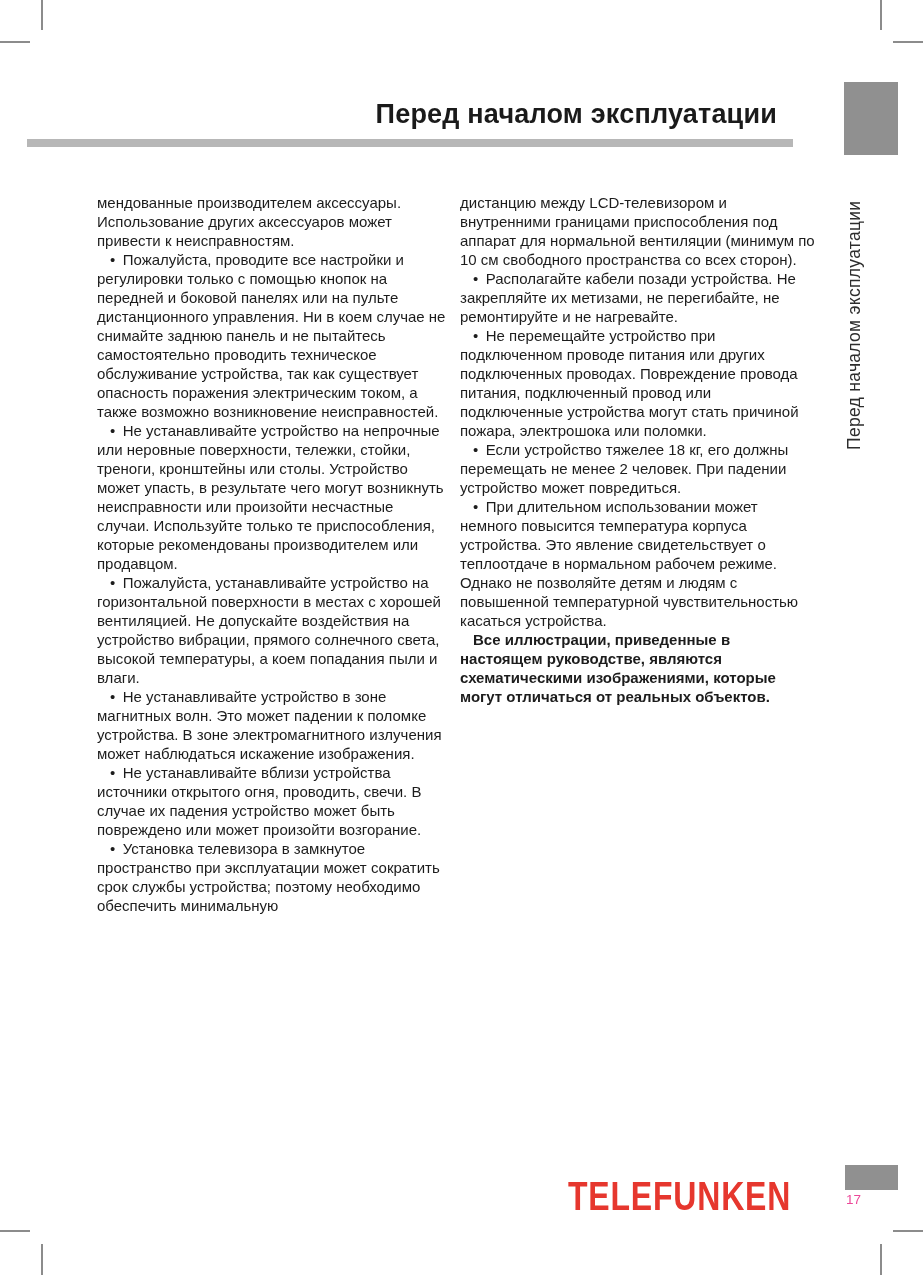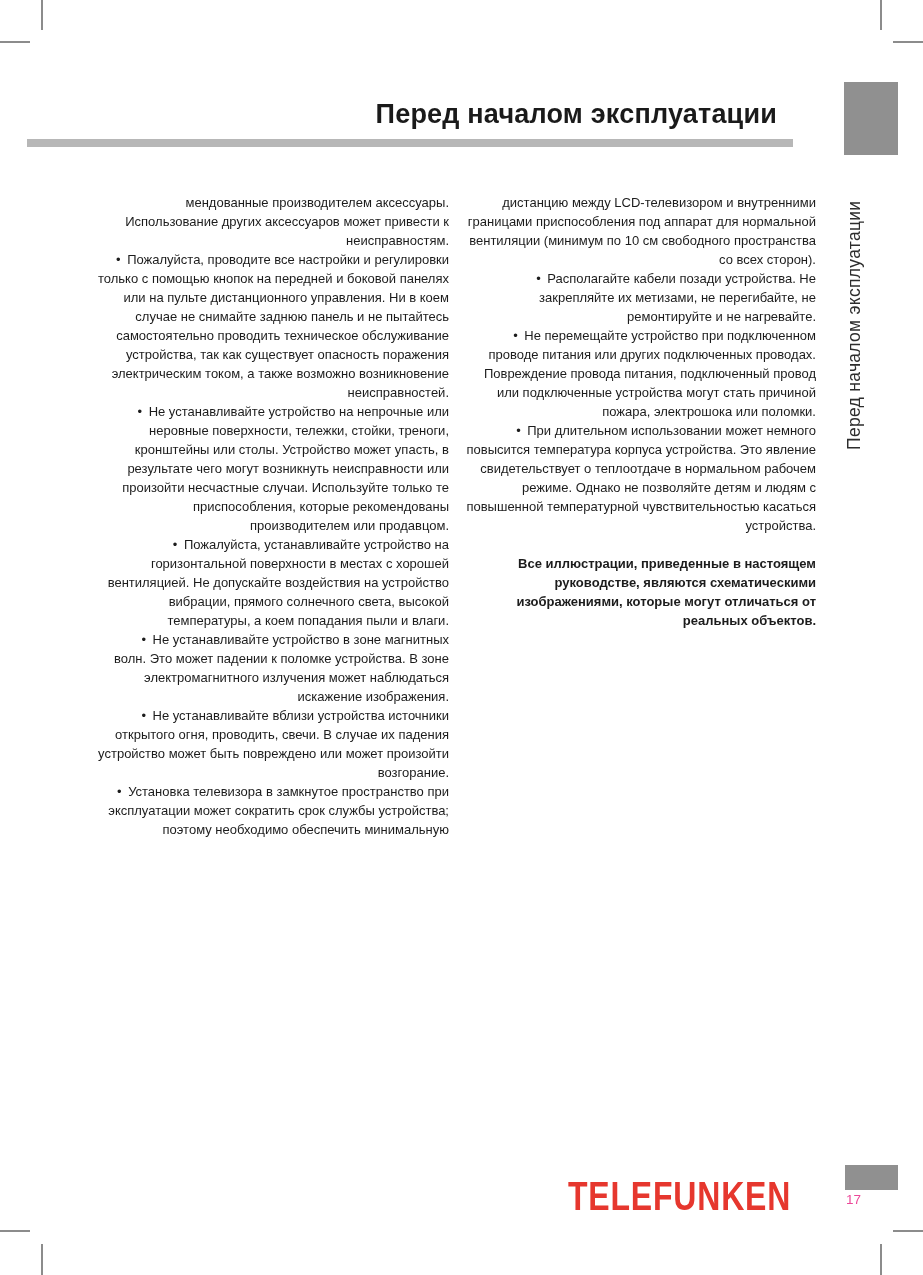--- a/index.html
+++ b/index.html
@@ -18,27 +18,27 @@
     font-size:27px;line-height:32px;font-weight:bold;color:#1a1a1a;letter-spacing:0.2px;
   }
   .header-rule{margin-top:9px;height:8px;background:#b7b7b7;}
   
   .side-tab{position:absolute;left:844px;top:82px;width:54px;height:73px;background:#909090;}
   .side-vertical{
     position:absolute;left:844px;top:450px;transform-origin:0 0;transform:rotate(-90deg);
     white-space:nowrap;font-size:17.5px;color:#2d2d2d;letter-spacing:0.3px;
   }
   
-  .col{position:absolute;top:193px;font-size:13px;line-height:19px;color:#1c1c1c;
-       text-align:right;hyphens:auto;}
+  .col{position:absolute;top:193px;font-size:15px;line-height:19px;color:#1c1c1c;
+       text-align:left;hyphens:auto;}
   .col-left{left:97px;width:352px;}
   .col-right{left:460px;width:356px;}
   .col p{margin:0;padding:0;}
   .col p.type-bullet{text-indent:13px;}
-  .col p.type-bold{font-weight:bold;text-indent:13px;margin-top:19px;}
+  .col p.type-bold{font-weight:bold;text-indent:13px;}
   
   .logo{
     position:absolute;left:568px;top:1178px;margin:0;
     font-size:40px;line-height:36px;font-weight:bold;color:#e6372e;
     letter-spacing:1px;transform:scaleX(0.8);transform-origin:0 50%;white-space:nowrap;
   }
   .footer-tab{position:absolute;left:845px;top:1165px;width:53px;height:25px;background:#909090;}
   .page-number{position:absolute;left:846px;top:1192px;font-size:13.5px;color:#ec4899;}
 </style>
 </head>
@@ -69,20 +69,21 @@
       <p class="para type-bullet">• Не устанавливайте устройство на непрочные или неровные поверхности, тележки, стойки, треноги, кронштейны или столы. Устройство может упасть, в результате чего могут возникнуть неисправности или произойти несчастные случаи. Используйте только те приспособления, которые рекомендованы производителем или продавцом.</p>
       <p class="para type-bullet">• Пожалуйста, устанавливайте устройство на горизонтальной поверхности в местах с хорошей вентиляцией. Не допускайте воздействия на устройство вибрации, прямого солнечного света, высокой температуры, а коем попадания пыли и влаги.</p>
       <p class="para type-bullet">• Не устанавливайте устройство в зоне магнитных волн. Это может падении к поломке устройства. В зоне электромагнитного излучения может наблюдаться искажение изображения.</p>
       <p class="para type-bullet">• Не устанавливайте вблизи устройства источники открытого огня, проводить, свечи. В случае их падения устройство может быть повреждено или может произойти возгорание.</p>
       <p class="para type-bullet">• Установка телевизора в замкнутое пространство при эксплуатации может сократить срок службы устройства; поэтому необходимо обеспечить минимальную</p>
     </div>
   <div class="col col-right">
       <p class="para type-cont">дистанцию между LCD-телевизором и внутренними границами приспособления под аппарат для нормальной вентиляции (минимум по 10 см свободного пространства со всех сторон).</p>
       <p class="para type-bullet">• Располагайте кабели позади устройства. Не закрепляйте их метизами, не перегибайте, не ремонтируйте и не нагревайте.</p>
       <p class="para type-bullet">• Не перемещайте устройство при подключенном проводе питания или других подключенных проводах. Повреждение провода питания, подключенный провод или подключенные устройства могут стать причиной пожара, электрошока или поломки.</p>
+      <p class="para type-bullet">• Если устройство тяжелее 18 кг, его должны перемещать не менее 2 человек. При падении устройство может повредиться.</p>
       <p class="para type-bullet">• При длительном использовании может немного повысится температура корпуса устройства. Это явление свидетельствует о теплоотдаче в нормальном рабочем режиме. Однако не позволяйте детям и людям с повышенной температурной чувствительностью касаться устройства.</p>
       <p class="para type-bold">Все иллюстрации, приведенные в настоящем руководстве, являются схематическими изображениями, которые могут отличаться от реальных объектов.</p>
     </div>
 
   <div class="logo">TELEFUNKEN</div>
   <div class="footer-tab"></div>
   <div class="page-number">17</div>
 
 </div>
 

